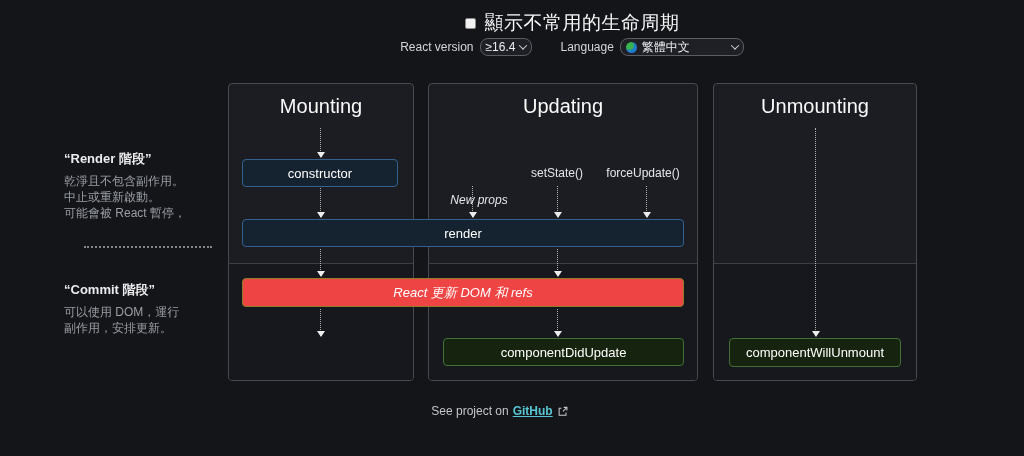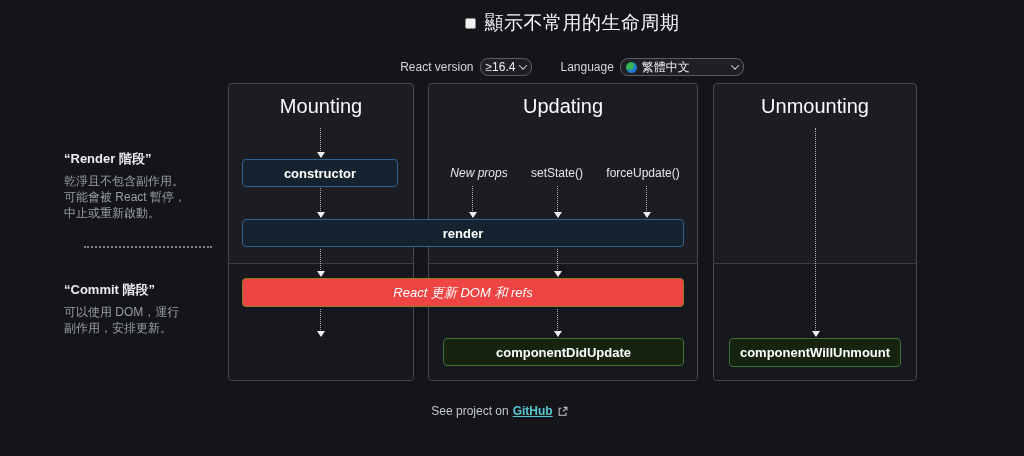--- a/index.html
+++ b/index.html
@@ -10,21 +10,21 @@
     color:#e9eaec;
     overflow:hidden;
   }
   .page { position:relative; width:972px; height:456px; background:#141519; }
 
   
   .topbar { position:absolute; left:228px; top:10px; width:688px; display:flex; flex-direction:column; align-items:center; }
   .toggle { display:flex; align-items:center; gap:9px; cursor:pointer; }
   .checkbox { width:11px; height:11px; background:#f2f2f2; border:1px solid #8b8b8b; border-radius:2px; flex:0 0 auto; }
   .toggle-label { font-size:19px; color:#f7f7f8; letter-spacing:.5px; }
-  .controls { margin-top:22px; display:flex; align-items:center; gap:6px; font-size:12px; color:#d3d5d9; }
+  .controls { margin-top:2px; display:flex; align-items:center; gap:6px; font-size:12px; color:#d3d5d9; }
   .ctrl-label.lang { margin-left:22px; }
   .select {
     display:flex; align-items:center; gap:5px;
     background:#1f2026; border:1px solid #5a5d64; border-radius:8px;
     height:18px; padding:0 5px; font-size:12px; color:#eceef0; cursor:pointer;
   }
   .select .chev {
     width:6px; height:6px; border-right:1.4px solid #cfd2d6; border-bottom:1.4px solid #cfd2d6;
     transform:rotate(45deg) translate(-1px,-1px); flex:0 0 auto;
   }
@@ -42,27 +42,27 @@
   
   .col { position:absolute; top:83px; height:298px; border:1px solid #47494f; border-radius:4px; background:#1c1d23; overflow:hidden; }
   .col .commit-shade { position:absolute; left:0; right:0; top:179px; bottom:0; background:#17181d; border-top:1px solid #3c3e44; }
   .col-title { position:relative; text-align:center; padding-top:11px; font-size:20px; color:#fafafa; z-index:1; }
   .col-mounting { left:228px; width:186px; }
   .col-updating { left:428px; width:270px; }
   .col-unmounting { left:713px; width:204px; }
 
   
   .trigger { position:absolute; top:166px; transform:translateX(-50%); font-size:12px; color:#e4e5e8; white-space:nowrap; z-index:2; }
-  .italic { font-style:italic; }
+  .italic { font-style:italic;margin-top:27px; }
 
   
   .box {
     position:absolute; z-index:3; border-radius:4px; border:1px solid;
     display:flex; align-items:center; justify-content:center;
-    font-size:13px; font-weight:700; color:#ffffff; cursor:pointer;
+    font-size:13px; font-weight:400; color:#ffffff; cursor:pointer;
   }
   .box.blue  { background:#152330; border-color:#33608f; }
   .box.gold  { background:#ef4444; border-color:#8d7c2a; font-weight:400; font-style:italic; }
   .box.green { background:#16240f; border-color:#3f7036; }
 
   
   .arrow { position:absolute; width:0; border-left:1px dotted rgba(232,232,232,.72); z-index:2; }
   .arrow::after {
     content:""; position:absolute; bottom:-1px; left:-4.5px;
     border-left:4px solid transparent; border-right:4px solid transparent;
@@ -97,22 +97,22 @@
         <span>繁體中文</span>
         <span class="chev"></span>
       </div>
     </div>
   </div>
 
   <div class="left-labels">
     <div>
       <div class="phase-title">“Render 階段”</div>
       <div class="phase-line">乾淨且不包含副作用。</div>
+      <div class="phase-line">中止或重新啟動。</div>
       <div class="phase-line">可能會被 React 暫停，</div>
-      <div class="phase-line">中止或重新啟動。</div>
     </div>
     <div class="phase-divider"></div>
     <div>
       <div class="phase-title">“Commit 階段”</div>
       <div class="phase-line">可以使用 DOM，運行</div>
       <div class="phase-line">副作用，安排更新。</div>
     </div>
   </div>
 
   <div class="col col-mounting">

